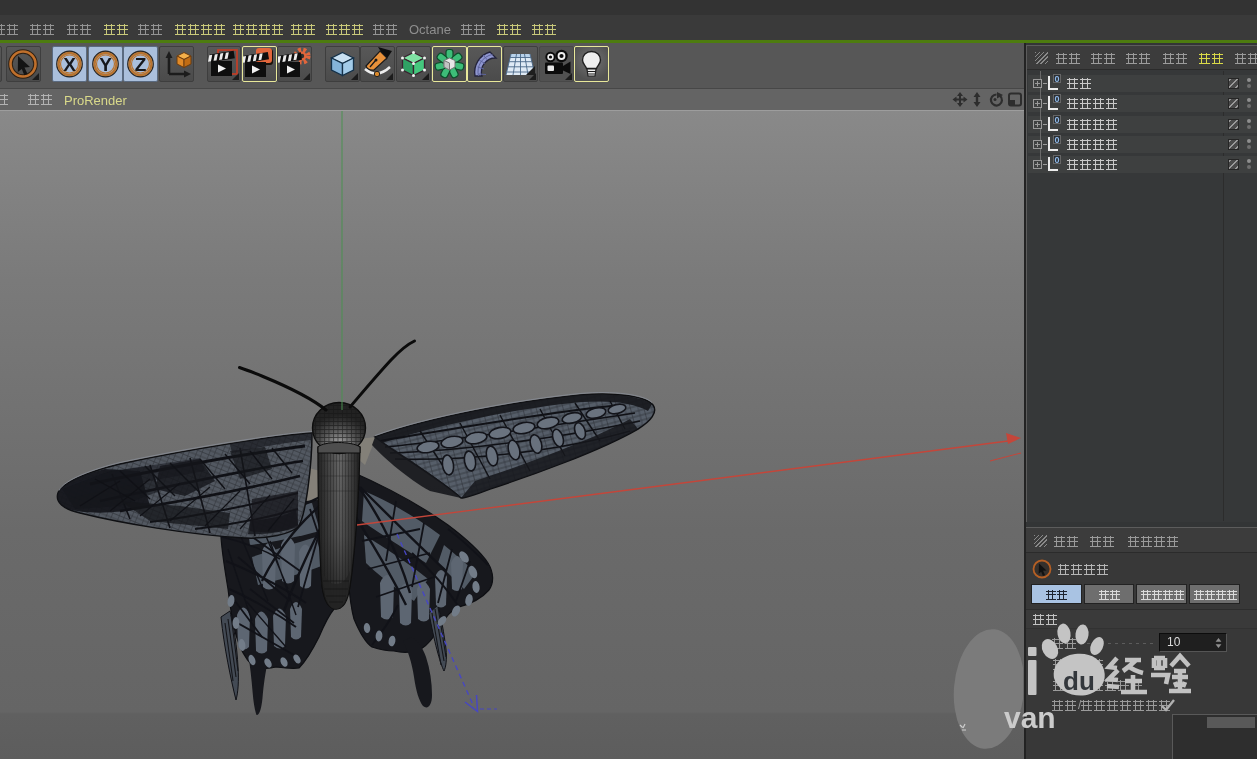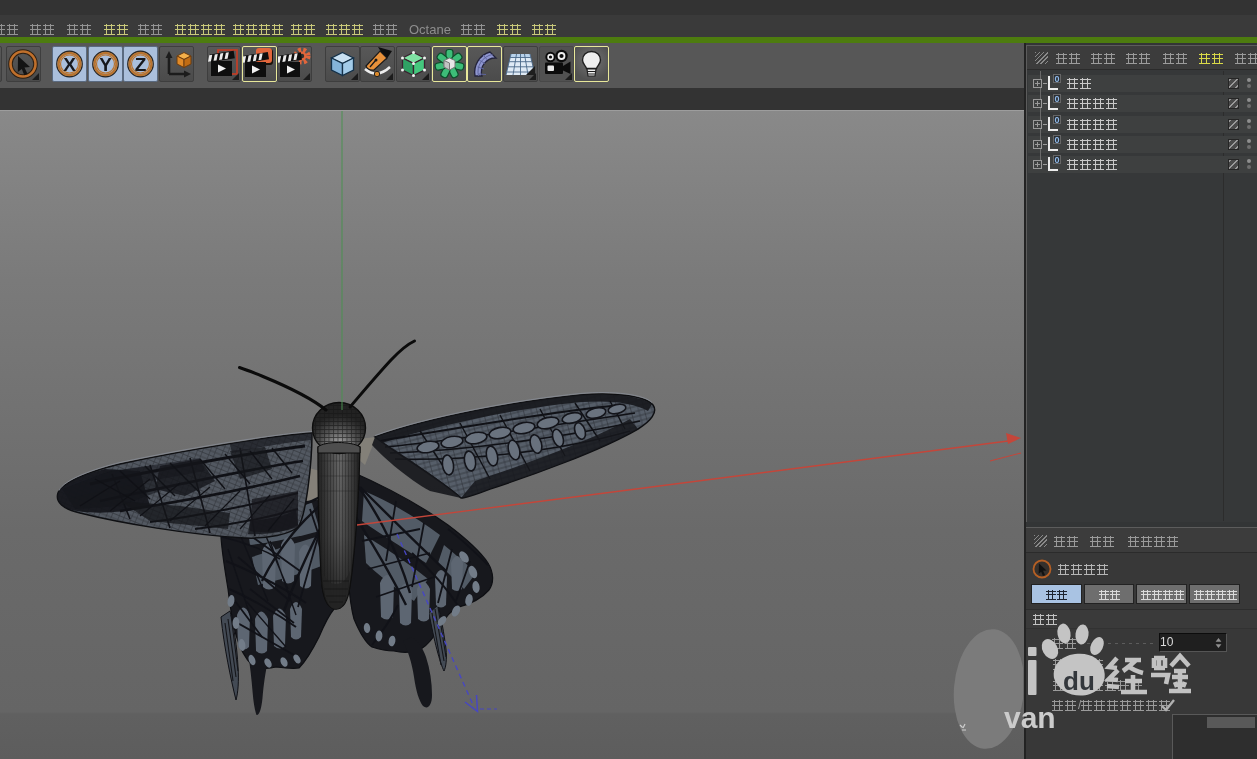--- a/index.html
+++ b/index.html
@@ -8,21 +8,21 @@
 .abs{position:absolute;}
 
 .z{display:inline-block;width:11px;height:11px;vertical-align:top;margin-right:2px;
 background-image:linear-gradient(currentColor,currentColor),linear-gradient(currentColor,currentColor),linear-gradient(currentColor,currentColor),linear-gradient(currentColor,currentColor),linear-gradient(currentColor,currentColor);
 background-size:11px 1px,11px 1px,11px 1px,1px 11px,1px 11px;
 background-position:0 1px,0 5px,0 10px,2px 0,7px 0;
 background-repeat:no-repeat;}
 .z.s{width:10px;height:10px;background-size:10px 1px,10px 1px,10px 1px,1px 10px,1px 10px;background-position:0 1px,0 4px,0 9px,2px 0,6px 0;margin-right:1px;}
 
 #titlebar{left:0;top:0;width:1257px;height:15px;background:#030303;color:#f2f2f2;font-size:12px;line-height:15px;}
-#menubar{left:0;top:15px;width:1257px;height:28px;background:#3a3a3a;border-bottom:6px solid #4d7c0f;}
+#menubar{left:0;top:15px;width:1257px;height:28px;background:#3a3a3a;border-bottom:3px solid #4d7c0f;}
 .mi{position:absolute;top:9px;height:11px;color:#949494;white-space:nowrap;}
 .mi.y{color:#c9c97a;}
 #toolbar{left:0;top:43px;width:1024px;height:45px;background:#575757;}
 #rpanel{left:1024px;top:43px;width:233px;height:716px;background:#333536;}
 #probar{left:0;top:88px;width:1024px;height:22px;background:#646464;border-top:1px solid #474747;}
 #viewport{left:0;top:110px;width:1024px;height:649px;border-top:1px solid #9d9d9d;
 background:linear-gradient(#898989 0px,#7a7a7a 170px,#6a6a6a 420px,#656565 601px,#606060 603px,#5d5d5d 648px);}
 
 .tb{position:absolute;top:3px;width:35px;height:36px;background:linear-gradient(#585858,#4b4b4b);border:1px solid #3e3e3e;border-radius:2px;}
 .tb.sel{border:1px solid #e8e89a;}
@@ -255,20 +255,38 @@
       </div>
 <div class="tb sel" style="left:574px;background:radial-gradient(circle at 50% 40%,#757575,#515151 75%)">
         <svg width="33" height="34">
 <path d="M16.5 4.5 C22 4.5 25.5 8.5 25.5 13 C25.5 17 22.5 18.5 21.5 21.5 L11.5 21.5 C10.5 18.5 7.5 17 7.5 13 C7.5 8.5 11 4.5 16.5 4.5 Z" fill="#efefef" stroke="#1e1e1e" stroke-width="1.4"></path>
 <path d="M12 22 L21 22 L20 29 L13 29 Z" fill="#efefef" stroke="#1e1e1e" stroke-width="1.2"></path>
 <path d="M12.8 24.5 H20.2 M13.2 27 H19.8" stroke="#1e1e1e" stroke-width="1"></path>
         </svg>
       </div>
 </div>
 
+<div class="abs" id="probar">
+<div class="abs" style="left:-3px;top:5px;color:#b2b2b2"><span class="z"></span></div>
+<div class="abs" style="left:28px;top:5px;color:#b2b2b2"><span class="z"></span><span class="z"></span></div>
+<div class="abs" style="left:64px;top:4px;color:#d9d98a;font-size:13px;">ProRender</div>
+<svg class="abs" style="left:950px;top:3px" width="72" height="16" viewBox="0 0 72 16">
+<g fill="#2d2d2d">
+<path d="M10 0 L13 4 L11 4 L11 6.5 L13.5 6.5 L13.5 4.5 L17.5 7.5 L13.5 10.5 L13.5 8.5 L11 8.5 L11 11 L13 11 L10 15 L7 11 L9 11 L9 8.5 L6.5 8.5 L6.5 10.5 L2.5 7.5 L6.5 4.5 L6.5 6.5 L9 6.5 L9 4 L7 4 Z"></path>
+<path d="M27 0 L30.5 5 L28.2 5 L28.2 10 L30.5 10 L27 15 L23.5 10 L25.8 10 L25.8 5 L23.5 5 Z"></path>
+</g>
+<g fill="none" stroke="#2d2d2d" stroke-width="2.2">
+<path d="M46.5 2.5 A 5.5 5.5 0 1 0 50 3.8"></path>
+</g>
+<path d="M47 0 L53 3 L47 6.5 Z" fill="#2d2d2d"></path>
+<circle cx="45" cy="7.5" r="1.5" fill="#2d2d2d"></circle>
+<rect x="59" y="1.5" width="12" height="12" rx="2" fill="none" stroke="#2d2d2d" stroke-width="2"></rect>
+<rect x="59.5" y="8" width="5.5" height="5" fill="#2d2d2d"></rect>
+</svg>
+</div>
 
 <div class="abs" id="viewport">
 <svg width="1024" height="649" viewBox="0 110 1024 649" style="position:absolute;left:0;top:0">
 <defs>
 <pattern id="mesh" width="12" height="9" patternUnits="userSpaceOnUse" patternTransform="rotate(22)">
   <path d="M0 0.5 H12 M0 5 H12" stroke="#1b1c20" stroke-width="0.7" fill="none"></path>
   <path d="M3.5 0 V9 M8.5 0 V9" stroke="#1b1c20" stroke-width="0.6" fill="none"></path>
 </pattern>
 <pattern id="mesh2" width="13" height="10" patternUnits="userSpaceOnUse" patternTransform="rotate(-15)">
   <path d="M0 1 H13 M0 6 H13" stroke="#17181c" stroke-width="0.8" fill="none"></path>
@@ -571,21 +589,21 @@
   <div class="abs" style="left:163px;top:56px;width:51px;height:20px;background:#6e6e6e;border:1px solid #222;color:#dadada">
           <div style="margin:5px 0 0 4px"><span class="z s"></span><span class="z s"></span><span class="z s"></span><span class="z s"></span></div>
         </div>
 
   <div class="abs" style="left:0;top:81px;width:231px;height:20px;background:#3a3a3a;border-top:1px solid #2d2d2d;border-bottom:1px solid #323232;">
     <div class="pmenu" style="left:7px;top:4px;color:#c2c2c2"><span class="z"></span><span class="z"></span></div>
   </div>
 
   <div class="pmenu" style="left:26px;top:110px;color:#9b9b9b"><span class="z"></span><span class="z"></span></div>
   <div class="abs" style="left:54px;top:115px;width:76px;height:1px;background:repeating-linear-gradient(90deg,#5c5c5c 0 3px,transparent 3px 7px)"></div>
-  <div class="abs" style="left:133px;top:105px;width:68px;height:19px;background:#1f1f1f;border:1px solid #0c0c0c;border-bottom-color:#555;border-right-color:#555;color:#dcdcdc;font-size:12px;line-height:17px;">10
+  <div class="abs" style="left:133px;top:105px;width:68px;height:19px;background:#1f1f1f;border:1px solid #0c0c0c;border-bottom-color:#555;border-right-color:#555;color:#dcdcdc;font-size:12px;line-height:17px;padding-left:7px">10
     <svg class="abs" style="right:4px;top:4px" width="7" height="10">
             <path d="M3.5 0 L6.4 3.8 L0.6 3.8 Z" fill="#909090"></path>
             <path d="M3.5 10 L6.4 6.2 L0.6 6.2 Z" fill="#909090"></path>
           </svg>
   </div>
 
   <div class="pmenu" style="left:27px;top:131px;color:#9b9b9b"><span class="z"></span><span class="z"></span><span class="z"></span><span class="z"></span></div>
   <div class="pmenu" style="left:27px;top:152px;color:#9b9b9b"><span class="z"></span><span class="z"></span><span class="z"></span><span class="z"></span><span class="z"></span><span class="z"></span><span class="z"></span></div>
   <div class="pmenu" style="left:26px;top:172px;color:#9b9b9b"><span class="z"></span><span class="z"></span><span style="font-size:12px;line-height:11px;vertical-align:top">/</span><span class="z"></span><span class="z"></span><span class="z"></span><span class="z"></span><span class="z"></span><span class="z"></span><span class="z"></span></div>
   <svg class="abs" style="left:134px;top:170px" width="16" height="14">

